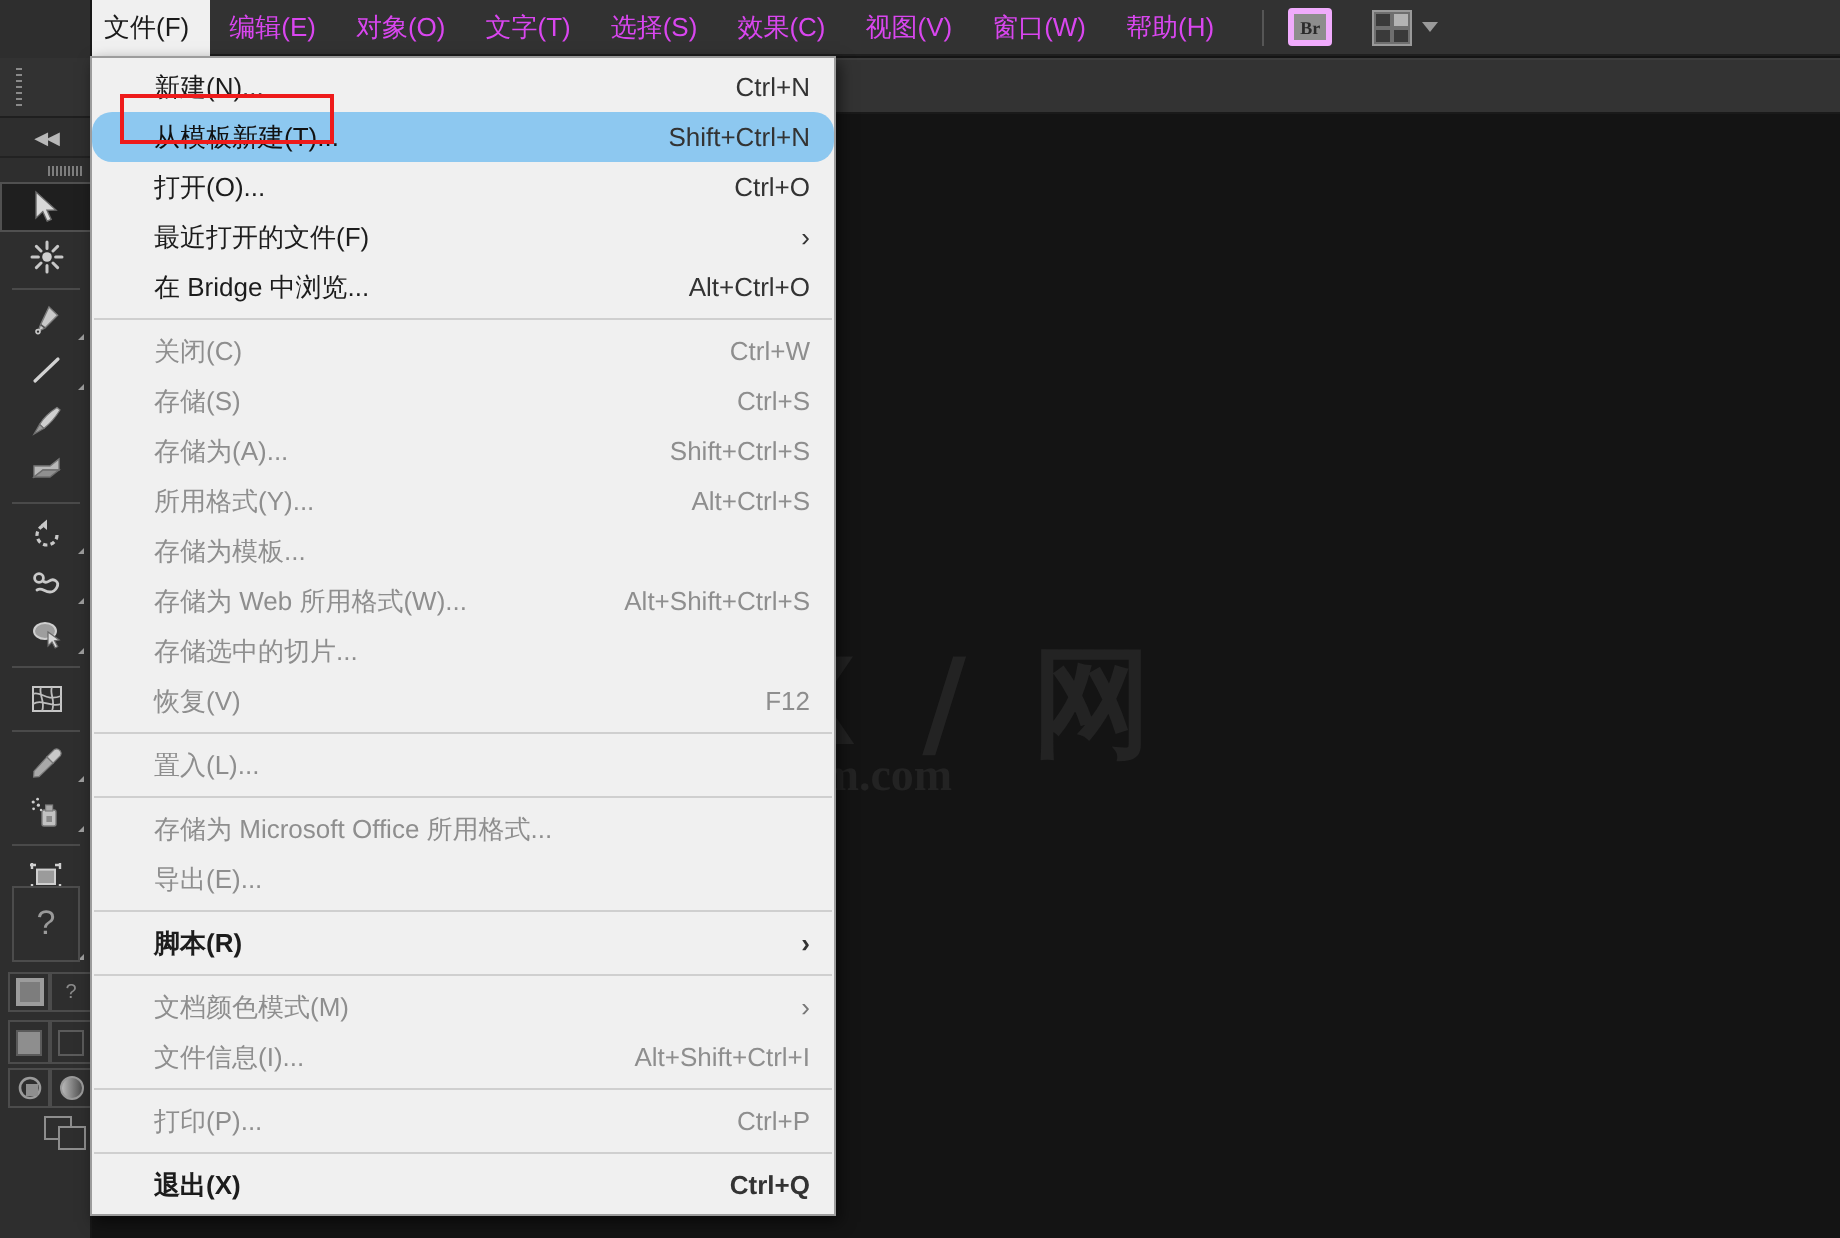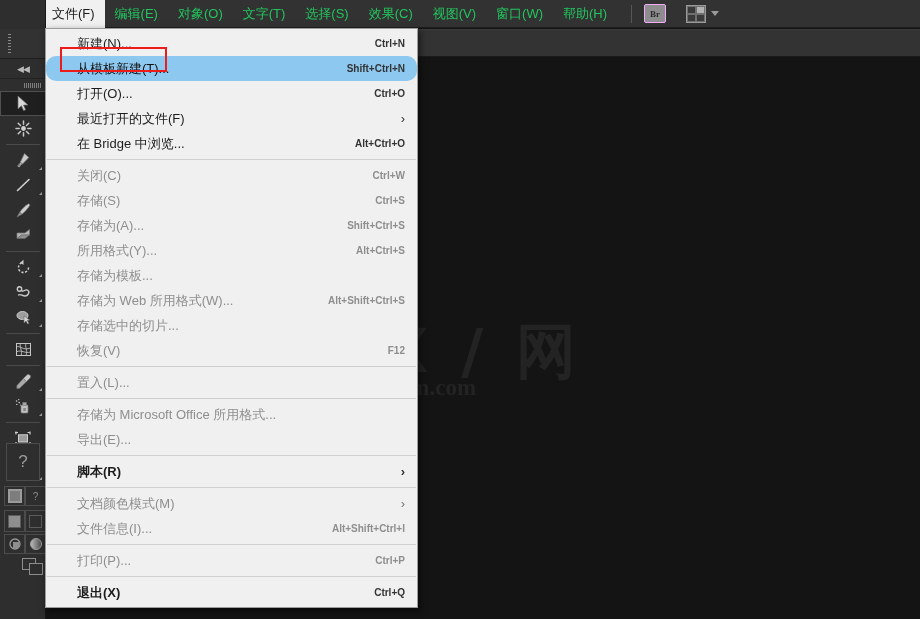--- a/index.html
+++ b/index.html
@@ -17,28 +17,28 @@
     background: #323232; display: flex; align-items: center;
     border-bottom: 1px solid #1e1e1e;
   }
   .ai-logo {
     width: 42px; height: 28px; display: flex; align-items: center;
     justify-content: center; color: #e9a13b; font-size: 17px;
     font-weight: bold; letter-spacing: 0.5px; font-family: "Liberation Serif", serif;
   }
   .menu-item {
     height: 28px; padding: 0 10px; display: flex; align-items: center;
-    color: #22c55e; font-size: 13px; white-space: nowrap;
+    color: #d946ef; font-size: 13px; white-space: nowrap;
   }
   .menu-item.active { background: #f0f0f0; color: #1a1a1a; }
   .mb-sep {
     width: 1px; height: 18px; background: #565656; margin: 0 8px 0 14px;
   }
   .br-btn {
-    width: 22px; height: 19px; background: #8d8d8d; border: 1px solid #f0abfc;
+    width: 22px; height: 19px; background: #8d8d8d; border: 3px solid #f0abfc;
     border-radius: 2px; display: flex; align-items: center; justify-content: center;
     color: #2b2b2b; font-size: 9px; font-weight: bold; margin-left: 4px;
     font-family: "Liberation Serif", serif;
   }
   .arrange-wrap { display: flex; align-items: center; margin-left: 20px; }
   .arrange-ico {
     width: 20px; height: 18px; border: 1px solid #9a9a9a; display: grid;
     grid-template-columns: 9px 9px; grid-template-rows: 8px 8px; gap: 0;
     padding: 0; background: #3a3a3a;
   }
@@ -150,21 +150,21 @@
     box-shadow: 2px 3px 7px rgba(0,0,0,.55); z-index: 30; padding: 2px 0;
   }
   .mrow {
     position: relative; height: 25px; display: flex; align-items: center;
     padding: 0 12px 0 31px; font-size: 13px; color: #8e8e8e; white-space: nowrap;
   }
   .mrow.enabled { color: #1c1c1c; gap: 17px; }
   .mrow.bold { font-weight: bold; }
   .mrow.hl { background: #8dc8f0; color: #111; border-radius: 10px; }
   .mrow .label { flex: 0 0 auto; }
-  .mrow .accel { margin-left: auto; font-size: 10px; font-weight: bold; }
+  .mrow .accel { margin-left: auto; font-size: 13px; }
   .mrow.enabled .accel { color: #333; }
   .mrow .arrow {
     margin-left: auto; font-size: 13px; line-height: 1; color: #777;
   }
   .mrow.enabled .arrow { color: #333; }
   .msep { height: 1px; background: #cfcfcf; margin: 3px 1px; }
   .redbox {
     position: absolute; left: 60px; top: 47px; width: 107px; height: 25px;
     border: 2px solid #ee1b1b; z-index: 40; pointer-events: none;
   }

